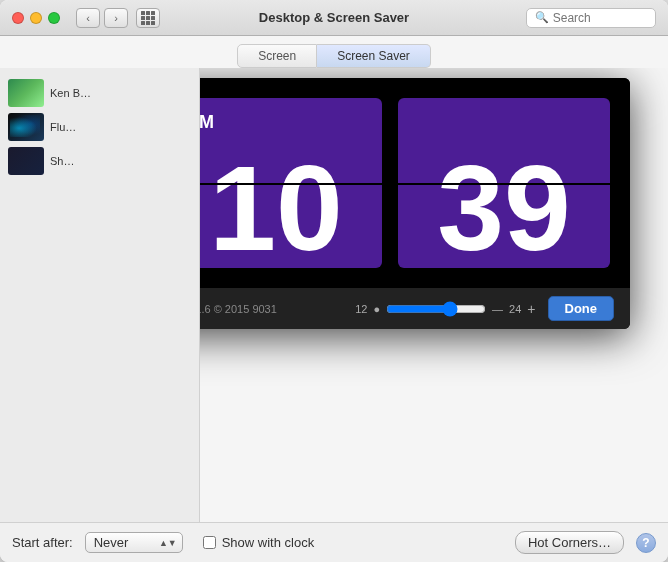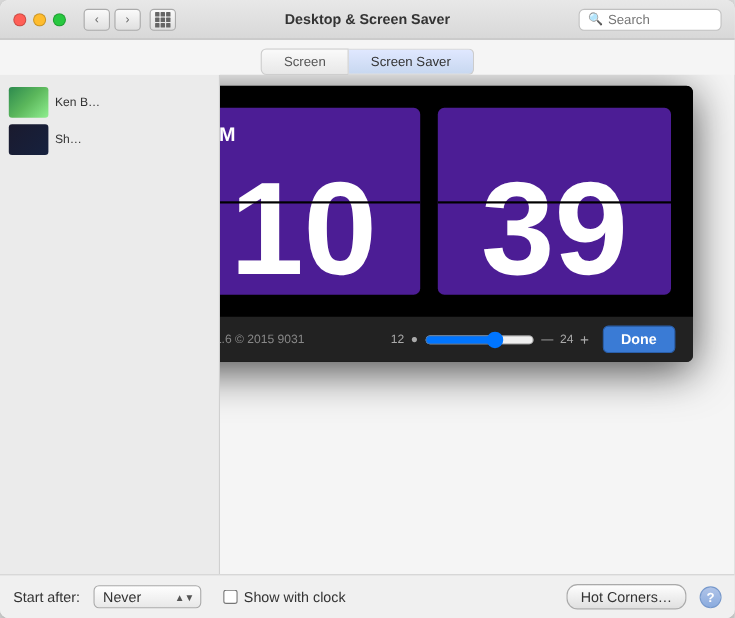--- a/index.html
+++ b/index.html
@@ -589,20 +589,24 @@
   </div>
 
   <div class="content">
 
     <div class="sidebar">
       <div class="sidebar-item">
         <div class="thumb-kenburns"></div>
         <span class="sidebar-label">Ken B…</span>
       </div>
       <div class="sidebar-item">
+        <div class="thumb-flurry"></div>
+        <span class="sidebar-label">Flu…</span>
+      </div>
+      <div class="sidebar-item">
         <div class="thumb-sh"></div>
         <span class="sidebar-label">Sh…</span>
       </div>
     </div>
 
     <div class="main-panel">
 
       <div class="ss-grid">
 
         <div class="ss-item">

